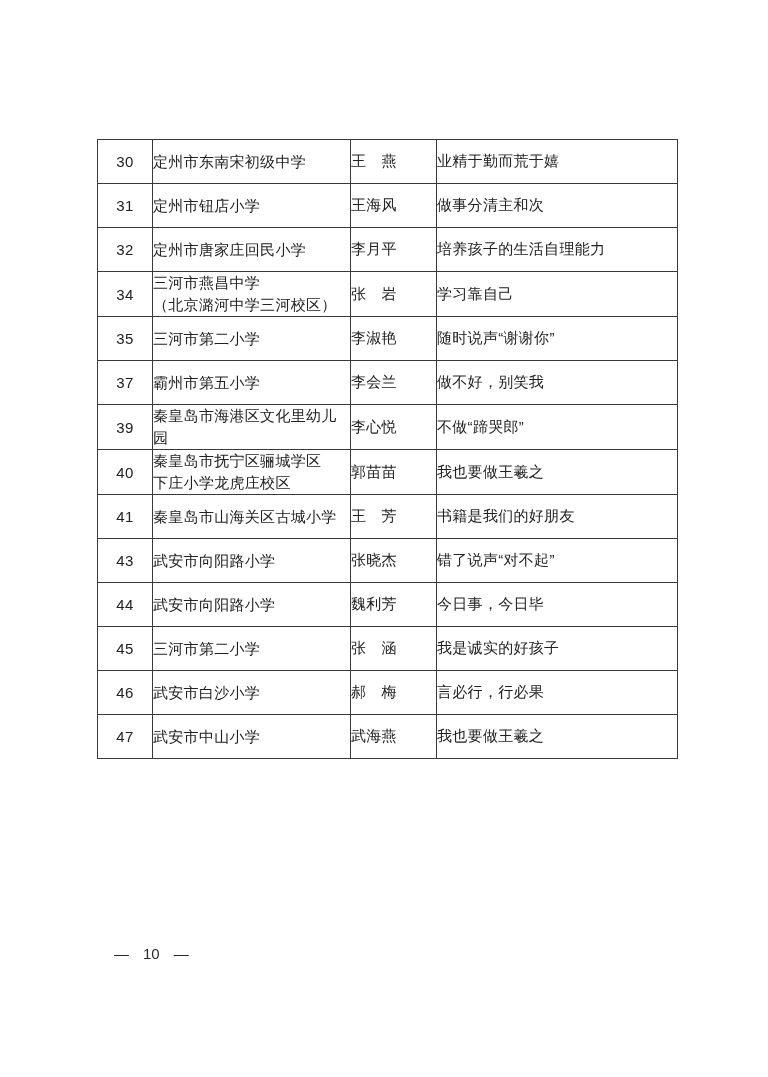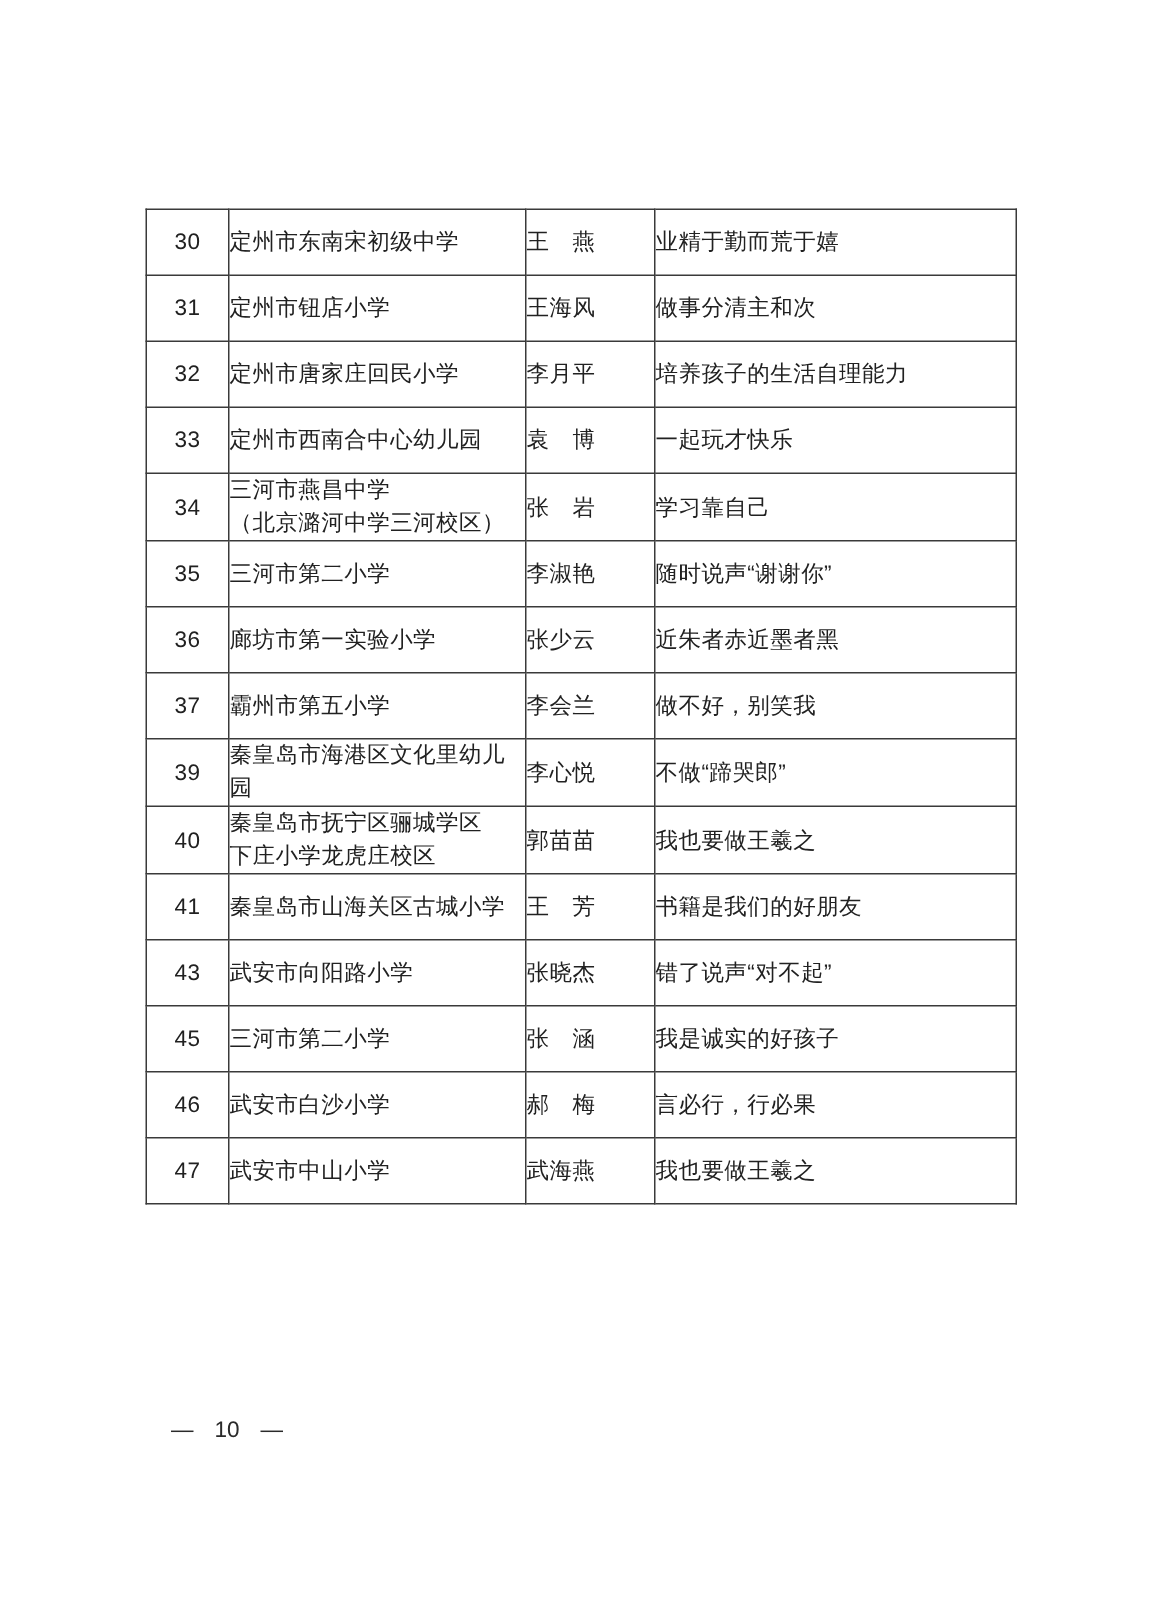--- a/index.html
+++ b/index.html
@@ -74,43 +74,31 @@
           <td class="col-name">王海风</td>
           <td class="col-motto">做事分清主和次</td>
         </tr>
         <tr>
           <td class="col-num">32</td>
           <td class="col-school">定州市唐家庄回民小学</td>
           <td class="col-name">李月平</td>
           <td class="col-motto">培养孩子的生活自理能力</td>
         </tr>
         <tr>
-          <td class="col-num">33</td>
-          <td class="col-school">定州市西南合中心幼儿园</td>
-          <td class="col-name">袁　博</td>
-          <td class="col-motto">一起玩才快乐</td>
-        </tr>
-        <tr>
           <td class="col-num">34</td>
           <td class="col-school">三河市燕昌中学
 （北京潞河中学三河校区）</td>
           <td class="col-name">张　岩</td>
           <td class="col-motto">学习靠自己</td>
         </tr>
         <tr>
           <td class="col-num">35</td>
           <td class="col-school">三河市第二小学</td>
           <td class="col-name">李淑艳</td>
           <td class="col-motto">随时说声“谢谢你”</td>
-        </tr>
-        <tr>
-          <td class="col-num">36</td>
-          <td class="col-school">廊坊市第一实验小学</td>
-          <td class="col-name">张少云</td>
-          <td class="col-motto">近朱者赤近墨者黑</td>
         </tr>
         <tr>
           <td class="col-num">37</td>
           <td class="col-school">霸州市第五小学</td>
           <td class="col-name">李会兰</td>
           <td class="col-motto">做不好，别笑我</td>
         </tr>
         <tr>
           <td class="col-num">39</td>
           <td class="col-school">秦皇岛市海港区文化里幼儿园</td>
@@ -130,20 +118,26 @@
           <td class="col-name">王　芳</td>
           <td class="col-motto">书籍是我们的好朋友</td>
         </tr>
         <tr>
           <td class="col-num">43</td>
           <td class="col-school">武安市向阳路小学</td>
           <td class="col-name">张晓杰</td>
           <td class="col-motto">错了说声“对不起”</td>
         </tr>
         <tr>
+          <td class="col-num">44</td>
+          <td class="col-school">武安市向阳路小学</td>
+          <td class="col-name">魏利芳</td>
+          <td class="col-motto">今日事，今日毕</td>
+        </tr>
+        <tr>
           <td class="col-num">45</td>
           <td class="col-school">三河市第二小学</td>
           <td class="col-name">张　涵</td>
           <td class="col-motto">我是诚实的好孩子</td>
         </tr>
         <tr>
           <td class="col-num">46</td>
           <td class="col-school">武安市白沙小学</td>
           <td class="col-name">郝　梅</td>
           <td class="col-motto">言必行，行必果</td>

